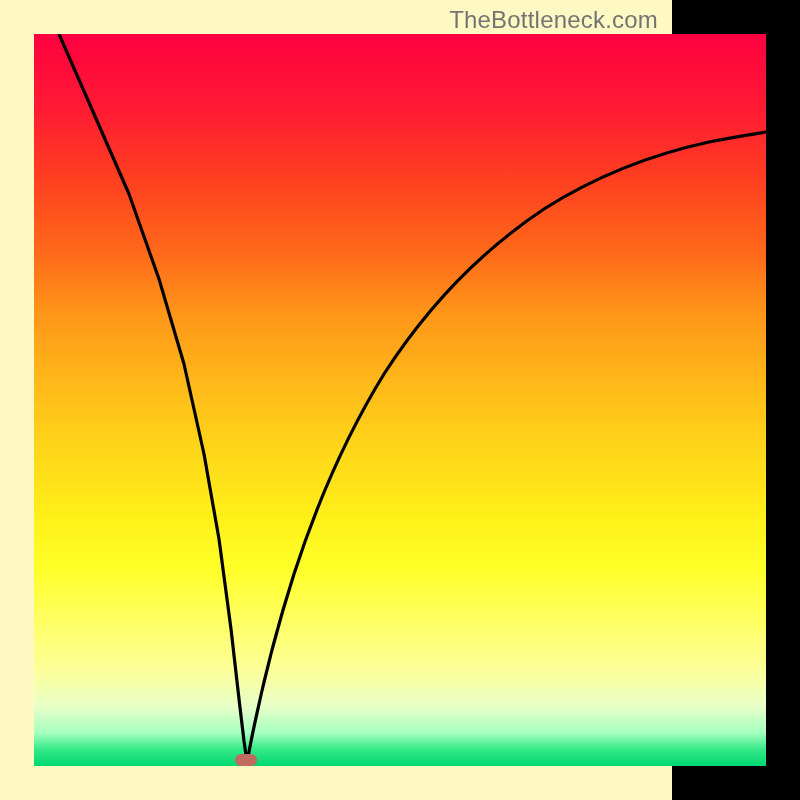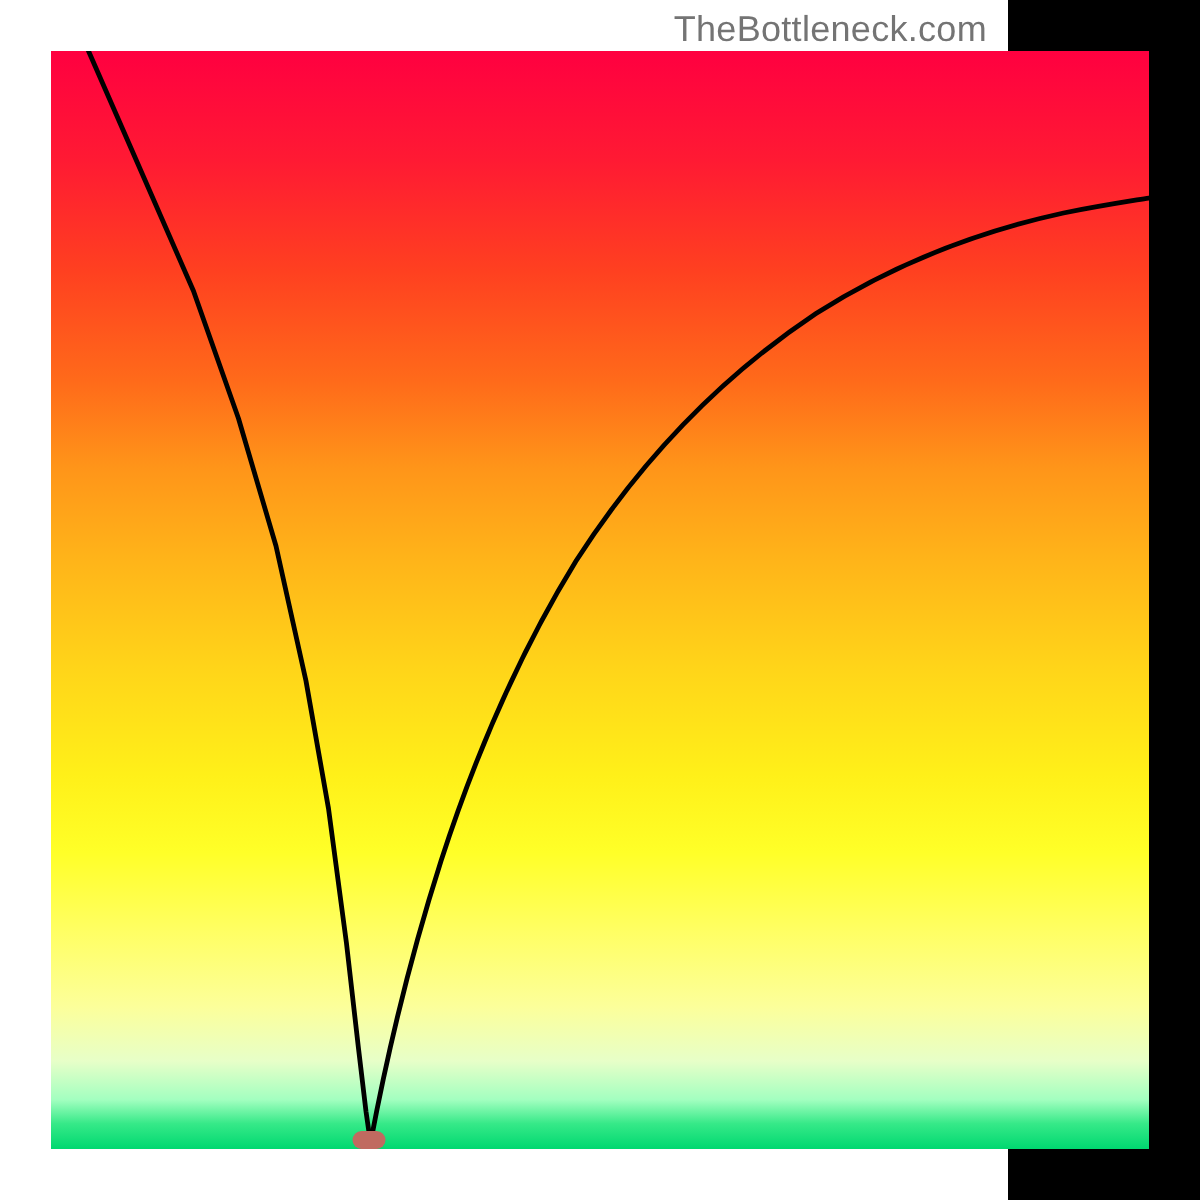--- a/index.html
+++ b/index.html
@@ -1,16 +1,16 @@
 <!DOCTYPE html>
 <html><head>
 <meta charset="utf-8">
 <style>
   html,body{margin:0;padding:0;width:800px;height:800px;background:#000;overflow:hidden;font-family:Arial,Helvetica,sans-serif}
-  .frame{position:absolute;left:0;top:0;width:672px;height:800px;background:#ffffff}
+  .frame{position:absolute;left:0;top:0;width:672px;height:800px;background:#fef9c3}
   .plot{position:absolute;left:34px;top:34px;width:732px;height:732px;
         background:linear-gradient(to bottom,
           #ff0040 0%,
           #ff1a33 10%,
           #ff4020 20%,
           #ff6a1a 30%,
           #ff9519 38%,
           #ffb319 46%,
           #ffd419 56%,
           #fff019 66%,

